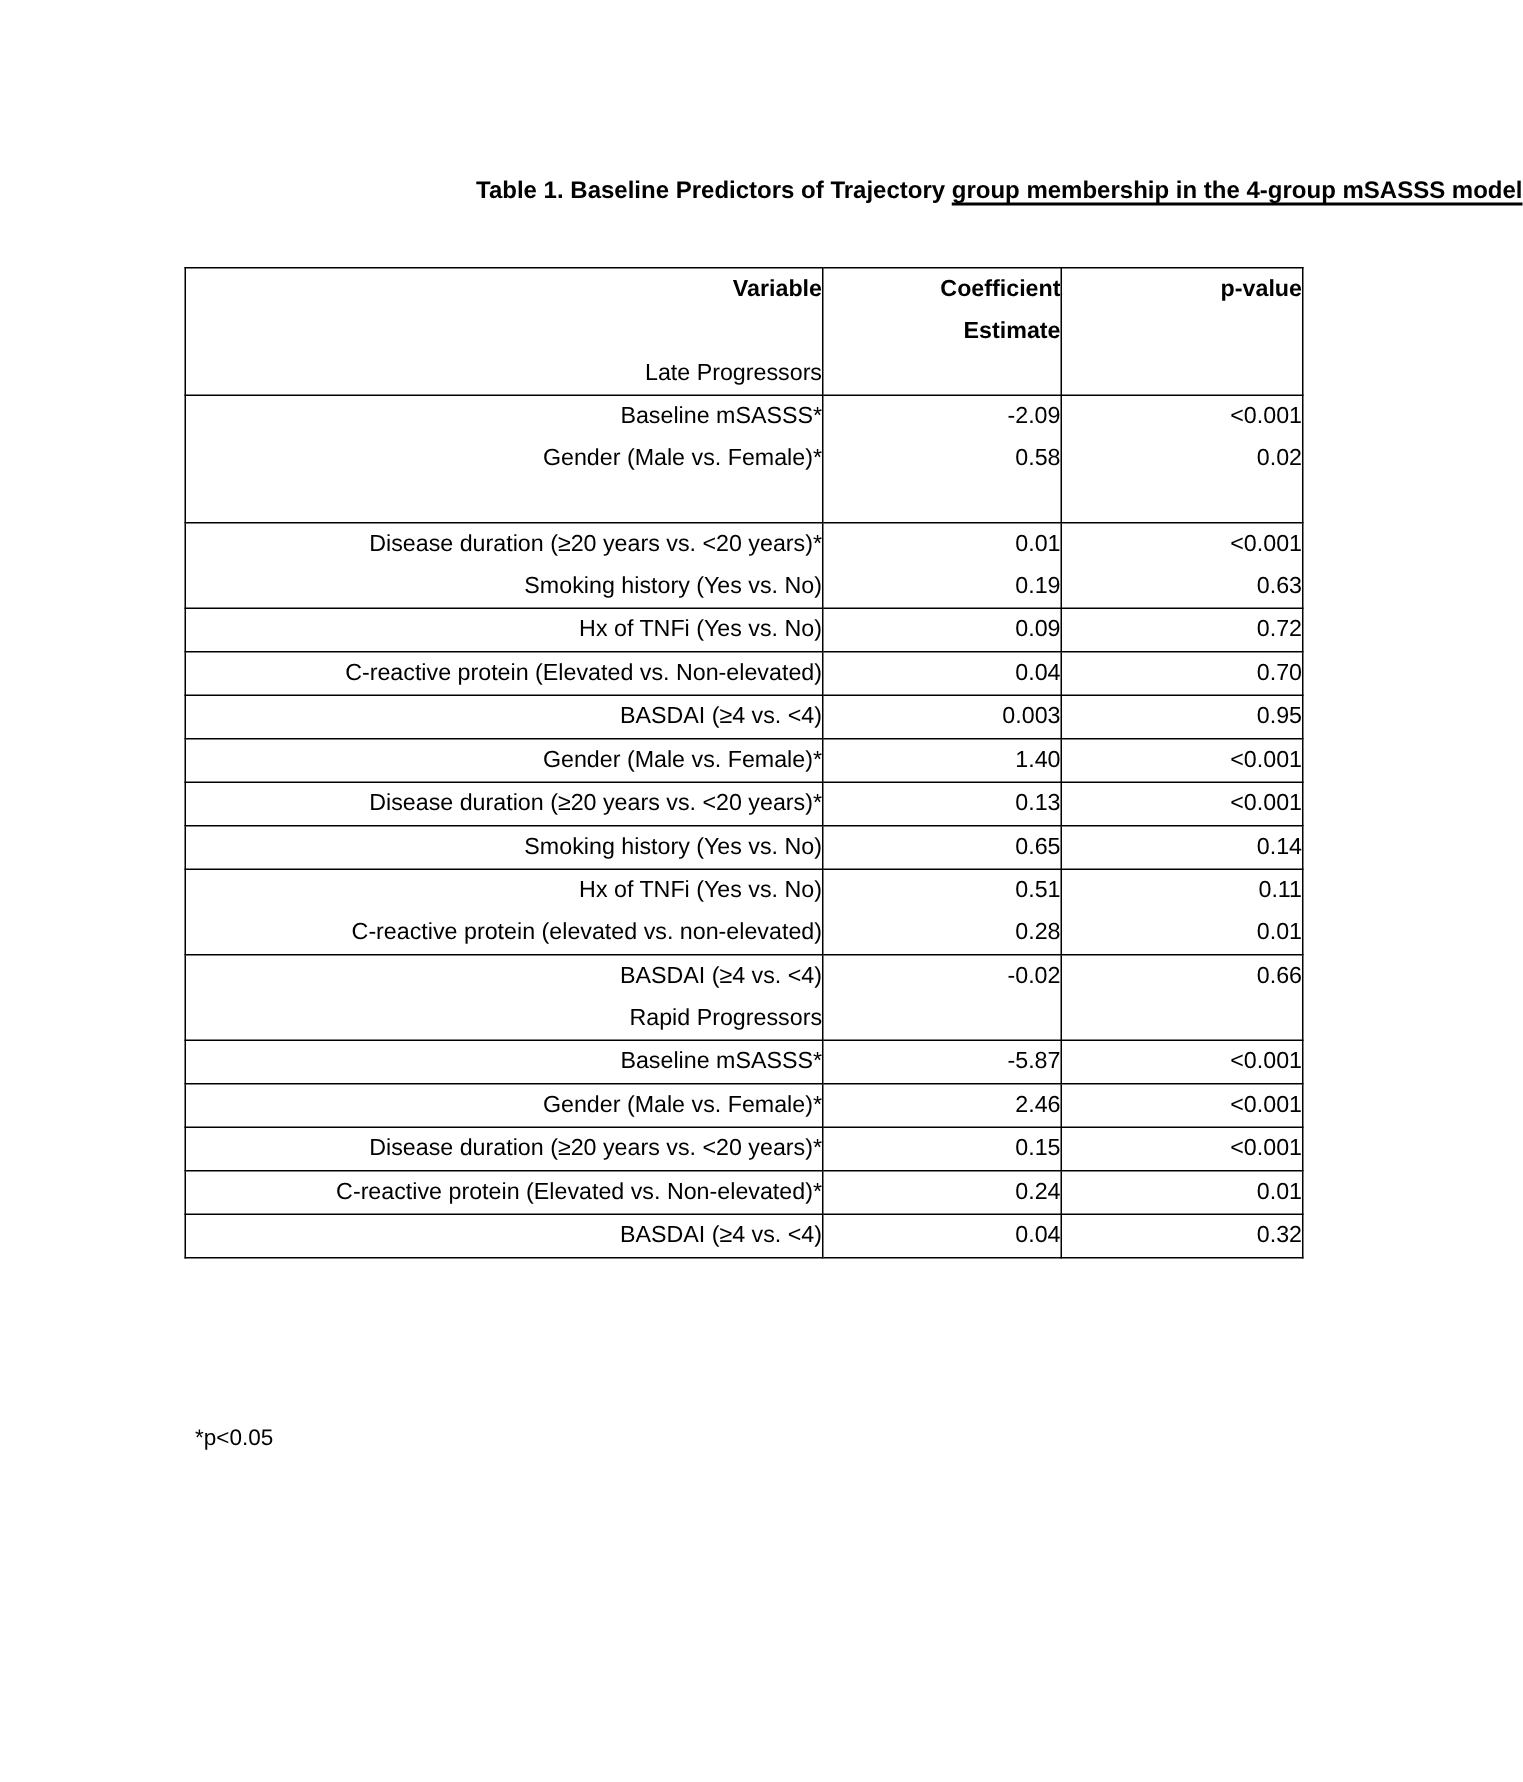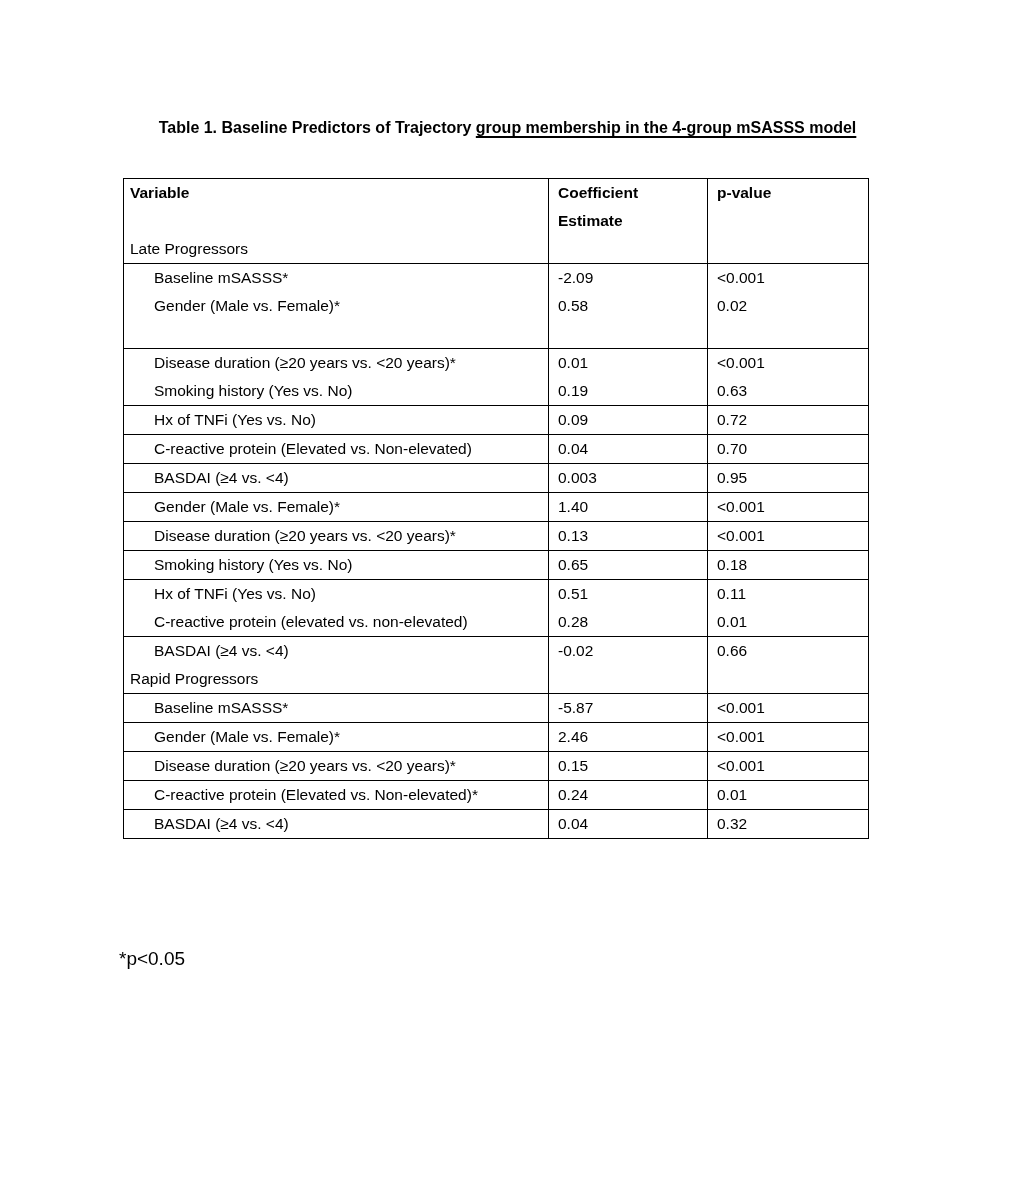--- a/index.html
+++ b/index.html
@@ -10,57 +10,58 @@
     background: #ffffff;
     position: relative;
     font-family: "Liberation Sans", sans-serif;
     color: #000000;
   }
   .title-block {
     position: absolute;
     top: 117px;
     left: 0;
     width: 1015px;
-    text-align: center;
+    text-align: right;
     font-weight: bold;
     font-size: 16px;
     line-height: 22px;
   }
   .u {
     text-decoration: underline;
     text-decoration-thickness: 1.5px;
     text-underline-offset: 3px;
   }
   table.results {
     position: absolute;
     left: 123px;
     top: 178px;
     border-collapse: collapse;
     table-layout: fixed;
+    text-align: right;
   }
   table.results td {
     border: 1px solid #000000;
     vertical-align: top;
     padding: 0;
   }
   .line {
     font-size: 15.5px;
     line-height: 28px;
     padding-left: 6px;
     white-space: nowrap;
     overflow: hidden;
   }
   td:nth-child(2) .line, td:nth-child(3) .line { padding-left: 9px; }
   .line.indent { padding-left: 30px; }
   .line.bold { font-weight: bold; }
   .footnote {
     position: absolute;
-    left: 119px;
+    left: 130px;
     top: 950px;
-    font-size: 19px;
+    font-size: 15px;
     line-height: 18px;
   }
 </style>
 </head>
 <body>
 
 <div class="title-block">
   <div><span>Table 1. Baseline Predictors of Trajectory </span><span class="u">group membership in the 4-group mSASSS model</span></div>
 </div>
 
@@ -175,21 +176,21 @@
         </td>
       </tr>
       <tr>
         <td>
           <div class="line indent">Smoking history (Yes vs. No)</div>
         </td>
         <td>
           <div class="line">0.65</div>
         </td>
         <td>
-          <div class="line">0.18</div>
+          <div class="line">0.14</div>
         </td>
       </tr>
       <tr>
         <td>
           <div class="line indent">Hx of TNFi (Yes vs. No)</div>
           <div class="line indent">C-reactive protein (elevated vs. non-elevated)</div>
         </td>
         <td>
           <div class="line">0.51</div>
           <div class="line">0.28</div>

